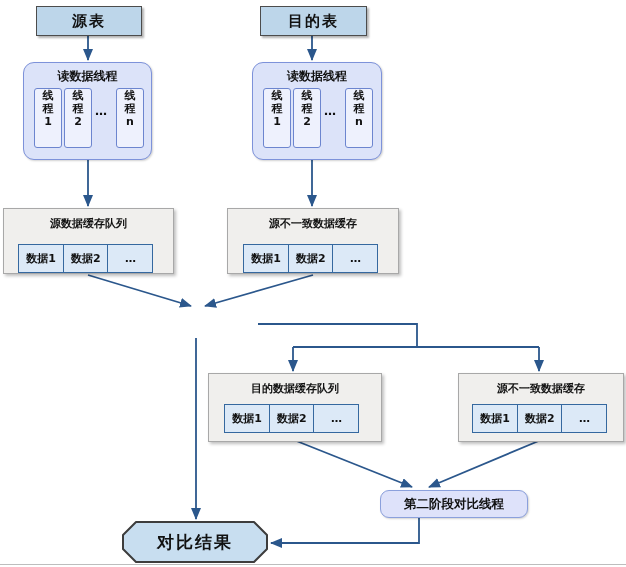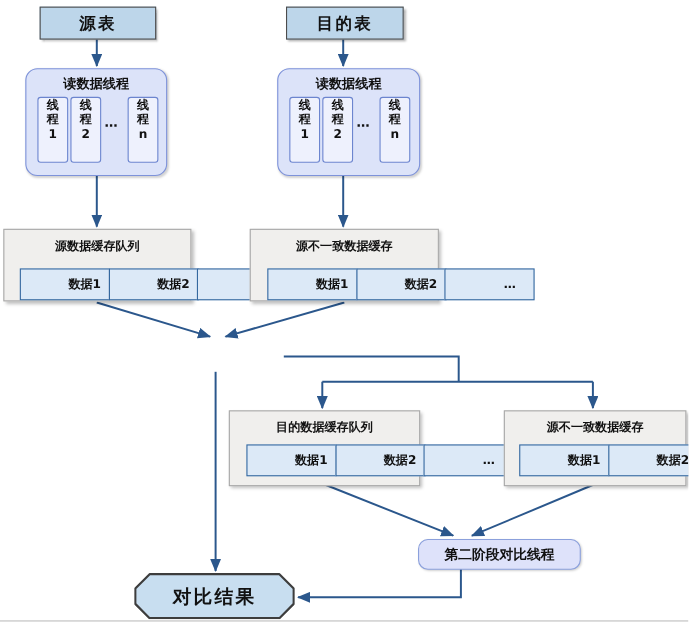--- a/index.html
+++ b/index.html
@@ -41,21 +41,21 @@
   
   .graybox {
     position:absolute; z-index:2; background:#f0efed; border:1px solid #a8a8a8;
     box-shadow:2px 2px 3px rgba(0,0,0,0.25);
   }
   .graybox .gtitle { text-align:center; font-size:11px; font-weight:bold; margin-top:7px; }
   .cells { position:absolute; display:flex; }
   .cell {
     width:44px; height:27px; background:#dce9f7; border:1.3px solid #35689f;
     margin-left:-1.3px; display:flex; align-items:center; justify-content:center;
-    font-size:11px; font-weight:bold;padding-left:36px;
+    font-size:11px; font-weight:bold;
   }
   .cell:first-child { margin-left:0; }
 
   
   .stage {
     position:absolute; z-index:2; border-radius:9px; background:#dbe3f8;
     border:1.4px solid #7e97d6; box-shadow:1px 1px 2px rgba(0,0,0,0.18);
     display:flex; align-items:center; justify-content:center;
     font-size:12.5px; font-weight:bold;
   }

